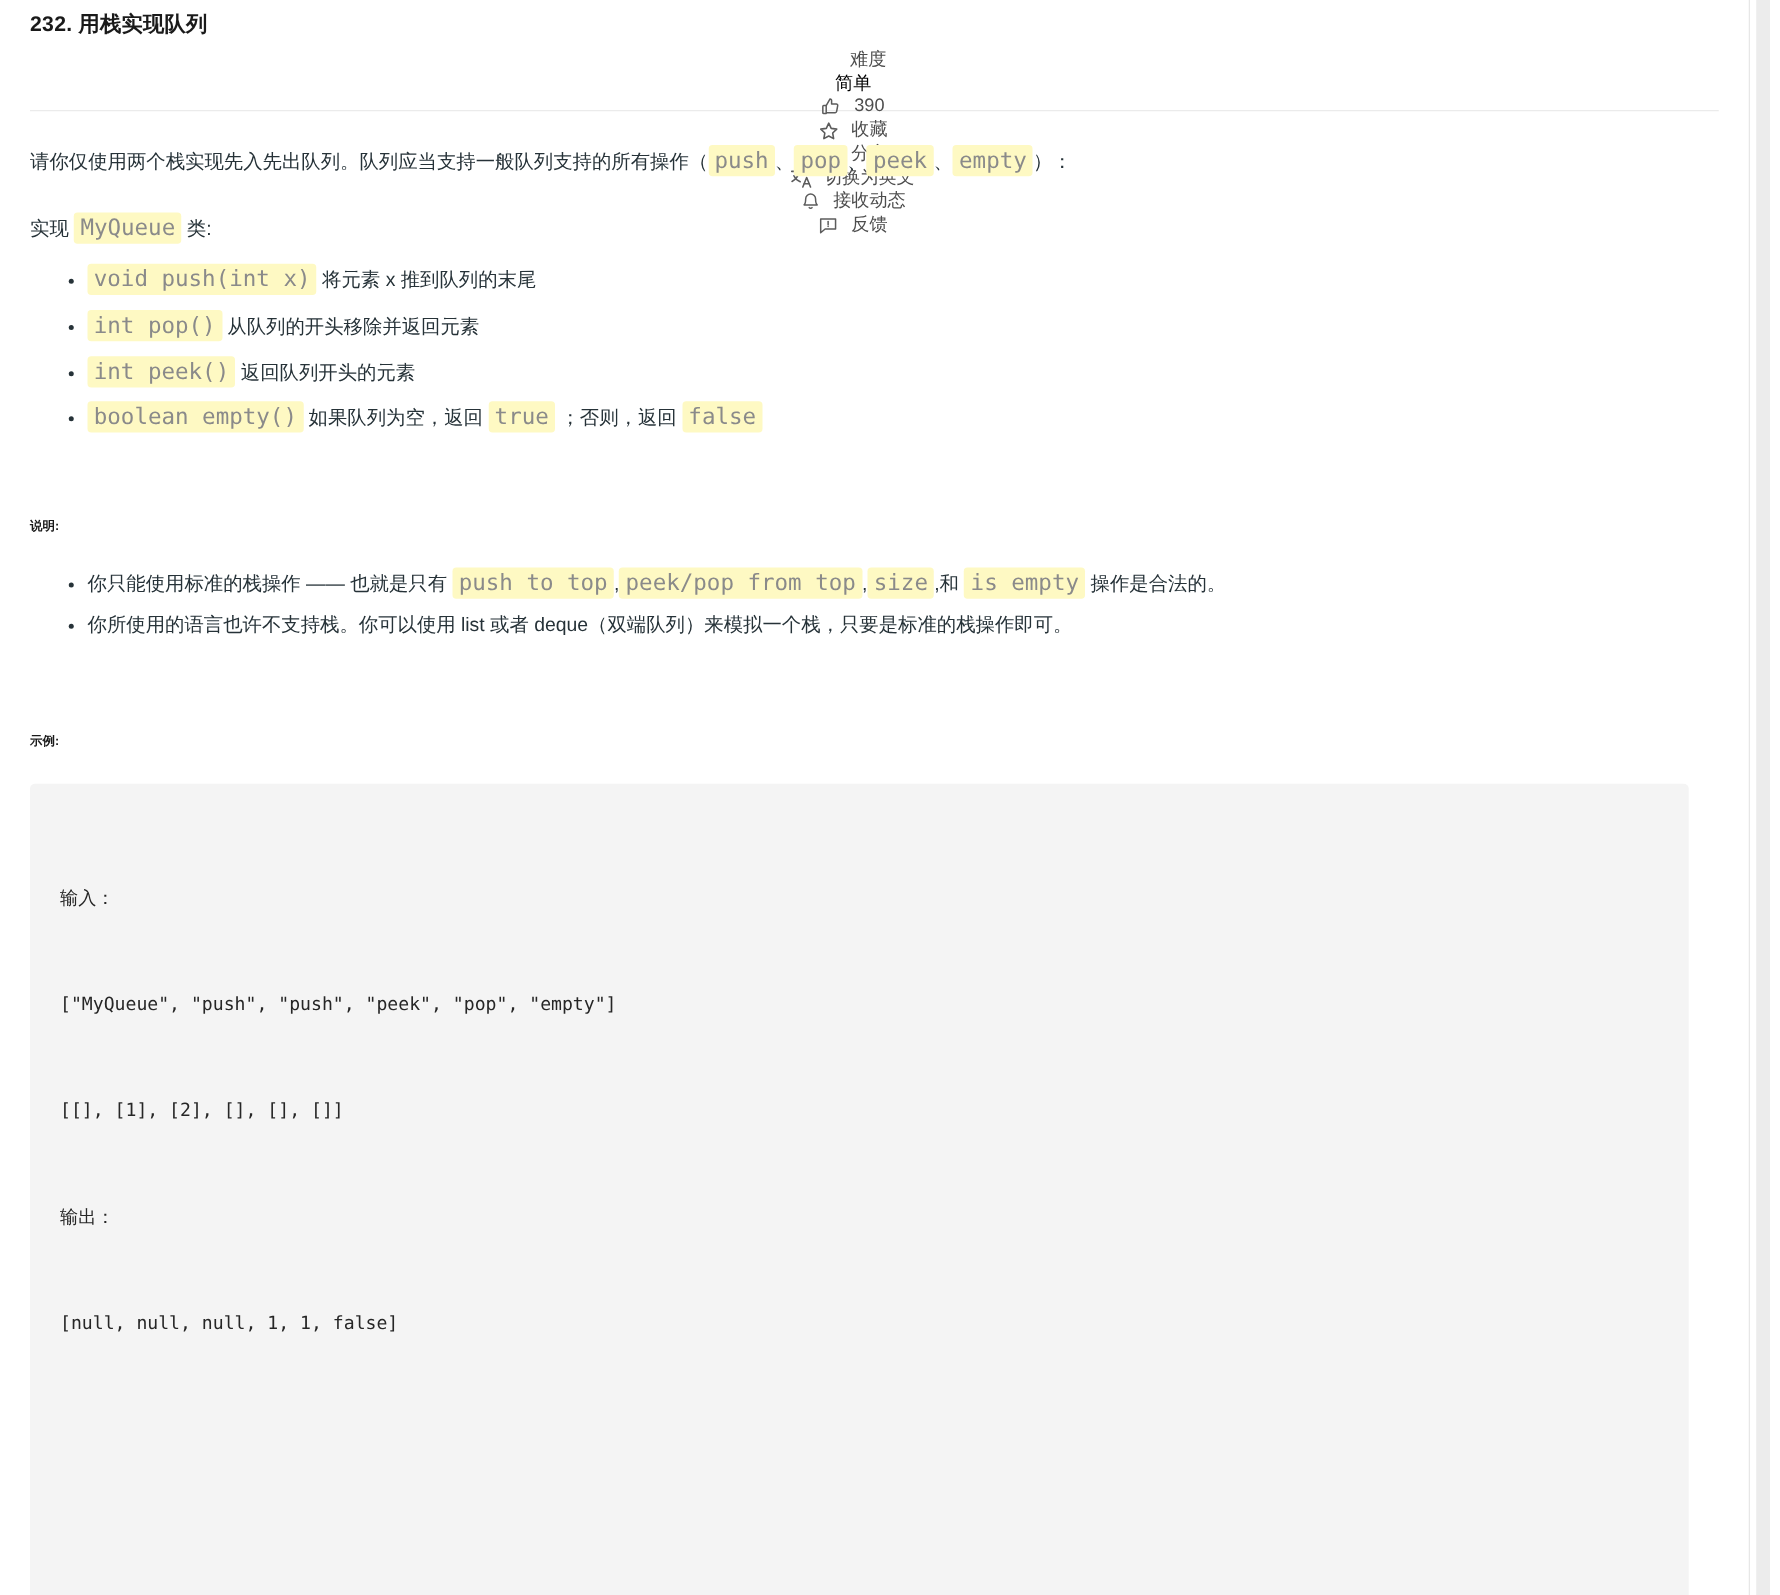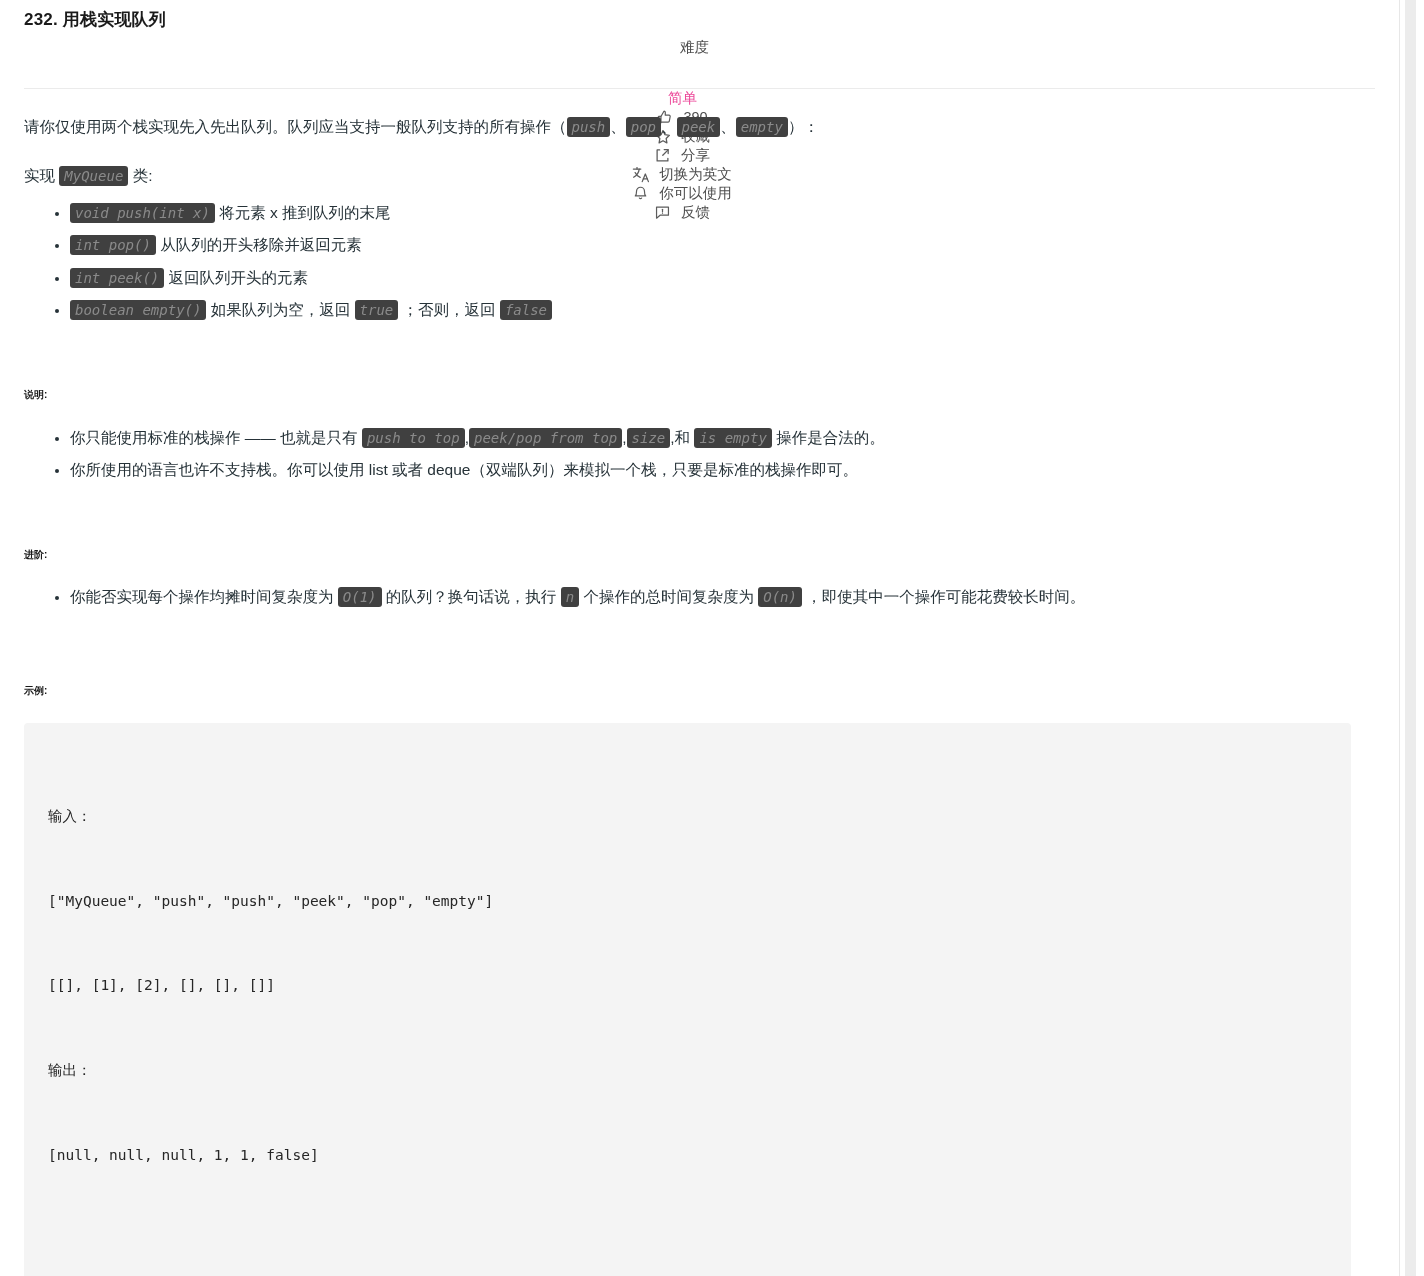--- a/index.html
+++ b/index.html
@@ -92,27 +92,26 @@
     height: 1px;
     background: #ebebeb;
     margin-top: 6px;
   }
   
   .desc { font-size: 15.5px; line-height: 1.75; color: #263238; }
   .para { margin: 22px 0 0 0; }
   .para.first { margin-top: 24px; }
   code.inline {
     font-family: "DejaVu Sans Mono", "Liberation Mono", monospace;
-    background: #404040;
+    background: #fef9c3;
     color: #8a8a8a;
-    font-size: 14px;
+    font-size: 18px;
     padding: 2px 5px;
     border-radius: 3px;
     white-space: nowrap;
-    font-style: italic;
   }
   ul.bullets {
     margin: 10px 0 0 0;
     padding-left: 42px;
     list-style: disc;
   }
   ul.bullets li {
     margin: 4px 4px;
     line-height: 1.82;
   }
@@ -148,21 +147,21 @@
 
 <div class="page">
   <div class="content">
 
     <div class="title-row">
       <span class="problem-title">232. 用栈实现队列</span>
     </div>
 
     <div class="toolbar">
       <span class="difficulty-label">难度</span>
-      <span class="difficulty-value" style="color:#ec4899;margin-top:32px;">简单</span>
+      <span class="difficulty-value" style="color:#000000;">简单</span>
 
       <div class="tool-item">
         <span class="ic">
           <svg width="17" height="17" viewBox="0 0 24 24" fill="none" stroke="#5c5c5c" stroke-width="1.7" stroke-linejoin="round">
             <path d="M7 10.5v9H4.2a1 1 0 0 1-1-1v-7a1 1 0 0 1 1-1H7z"></path>
             <path d="M7 10.5l4.2-7.3c.9-.3 1.9.4 1.9 1.5v4h5.3a1.6 1.6 0 0 1 1.6 1.9l-1.2 6.6a1.6 1.6 0 0 1-1.6 1.3H7"></path>
           </svg>
         </span>
         <span class="tool-label">390</span>
       </div>
@@ -201,21 +200,21 @@
         <span class="tool-label">切换为英文</span>
       </div>
 
       <div class="tool-item">
         <span class="ic">
           <svg width="17" height="17" viewBox="0 0 24 24" fill="none" stroke="#5c5c5c" stroke-width="1.7" stroke-linecap="round" stroke-linejoin="round">
             <path d="M12 3.2a5.6 5.6 0 0 0-5.6 5.6c0 5.2-1.8 6.6-1.8 6.6h14.8s-1.8-1.4-1.8-6.6A5.6 5.6 0 0 0 12 3.2z"></path>
             <path d="M10.4 18.4a1.9 1.9 0 0 0 3.2 0"></path>
           </svg>
         </span>
-        <span class="tool-label">你可以使用</span>
+        <span class="tool-label">接收动态</span>
       </div>
 
       <div class="tool-item">
         <span class="ic">
           <svg width="17" height="17" viewBox="0 0 24 24" fill="none" stroke="#5c5c5c" stroke-width="1.7" stroke-linecap="round" stroke-linejoin="round">
             <path d="M3.6 4.4h16.8v11.4H8.6L3.6 20z"></path>
             <path d="M12 7.4v3.6"></path>
             <path d="M12 12.8v.2"></path>
           </svg>
         </span>
@@ -239,26 +238,20 @@
       </ul>
 
       <div class="section-block">
         <div class="section-title sp-lg">说明:</div>
         <ul class="bullets">
           <li><span>你只能使用标准的栈操作 —— 也就是只有 </span><code class="inline">push to top</code><span>,</span><code class="inline">peek/pop from top</code><span>,</span><code class="inline">size</code><span>,</span><span>和 </span><code class="inline">is empty</code><span> 操作是合法的。</span></li>
           <li><span>你所使用的语言也许不支持栈。你可以使用 list 或者 deque（双端队列）来模拟一个栈，只要是标准的栈操作即可。</span></li>
         </ul>
       </div>
 
-      <div class="section-block">
-        <div class="section-title sp-lg">进阶:</div>
-        <ul class="bullets">
-          <li><span>你能否实现每个操作均摊时间复杂度为 </span><code class="inline">O(1)</code><span> 的队列？换句话说，执行 </span><code class="inline">n</code><span> 个操作的总时间复杂度为 </span><code class="inline">O(n)</code><span> ，即使其中一个操作可能花费较长时间。</span></li>
-        </ul>
-      </div>
 
       <div class="section-block">
         <div class="section-title sp-xl">示例:</div>
         <div class="codeblock">
           <div class="code-line">输入：</div>
           <div class="code-line">["MyQueue", "push", "push", "peek", "pop", "empty"]</div>
           <div class="code-line">[[], [1], [2], [], [], []]</div>
           <div class="code-line">输出：</div>
           <div class="code-line">[null, null, null, 1, 1, false]</div>
           <div class="blank"></div>

